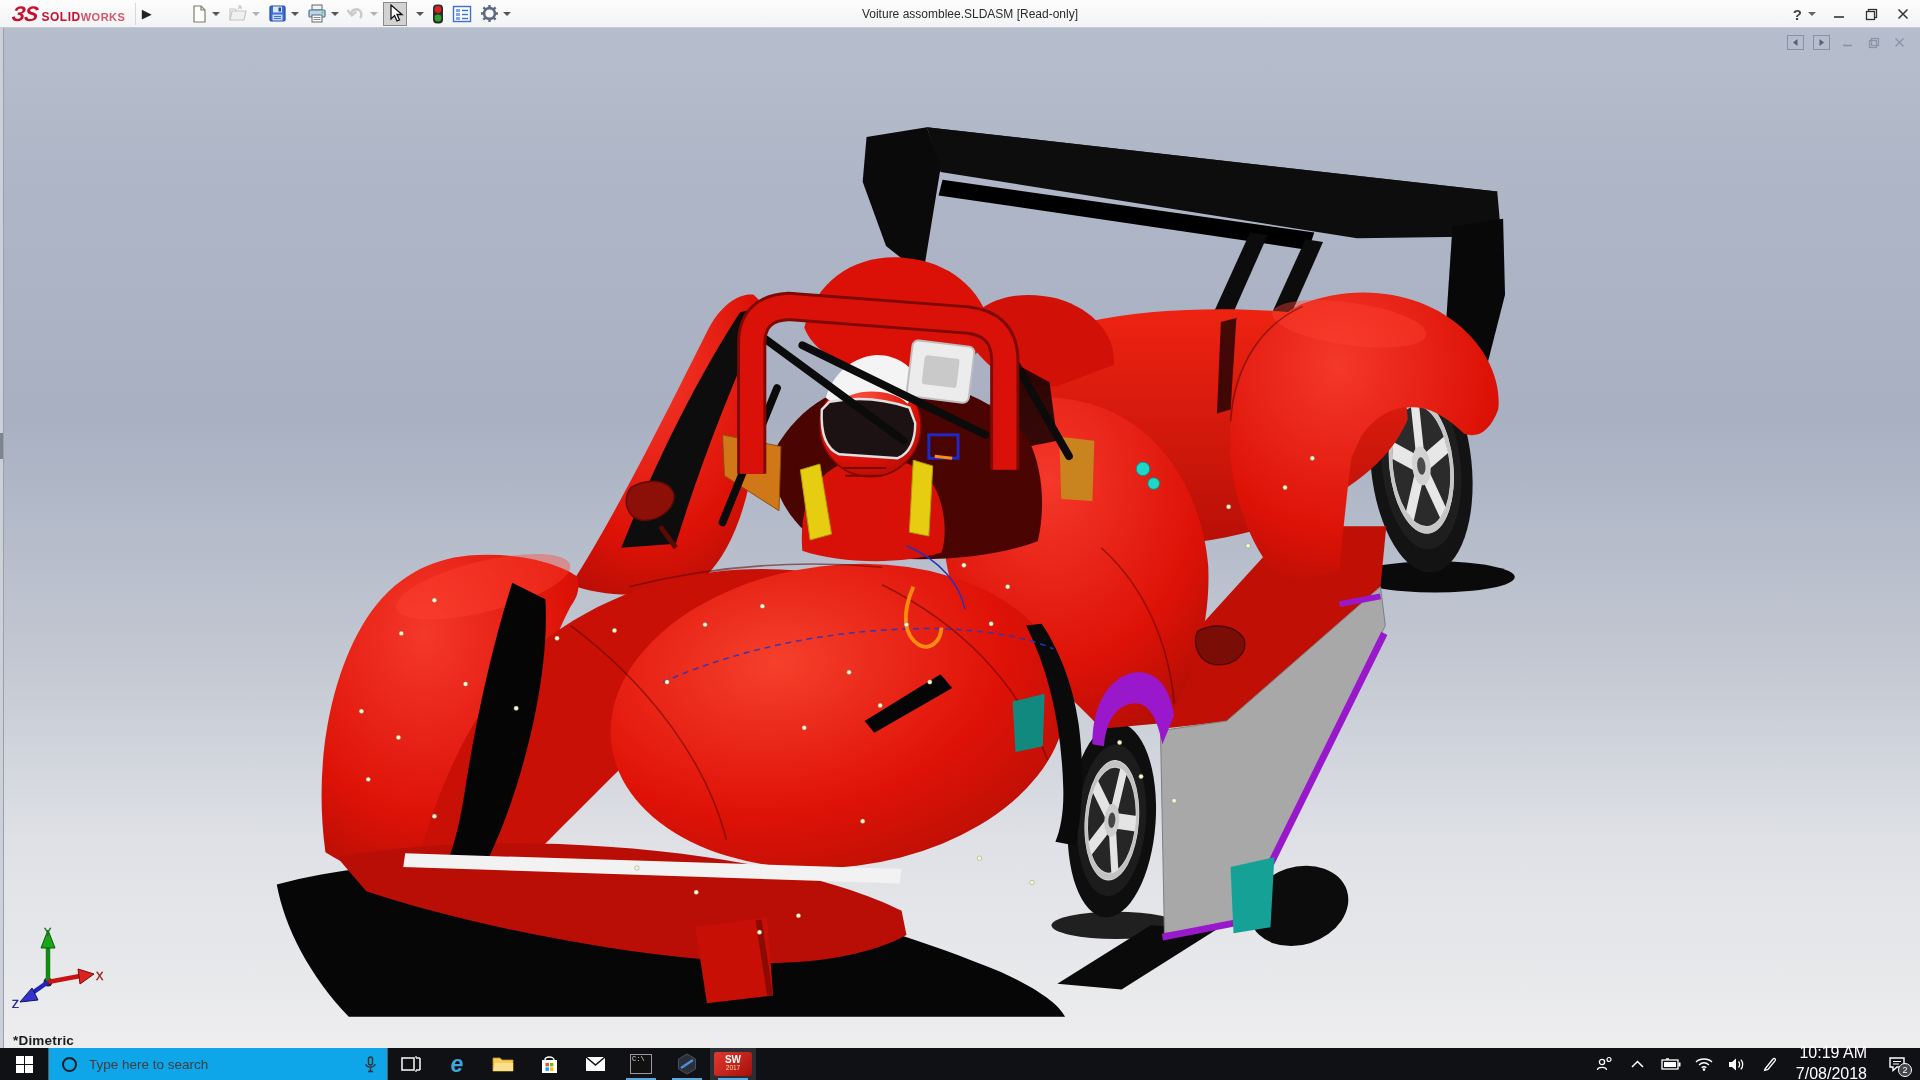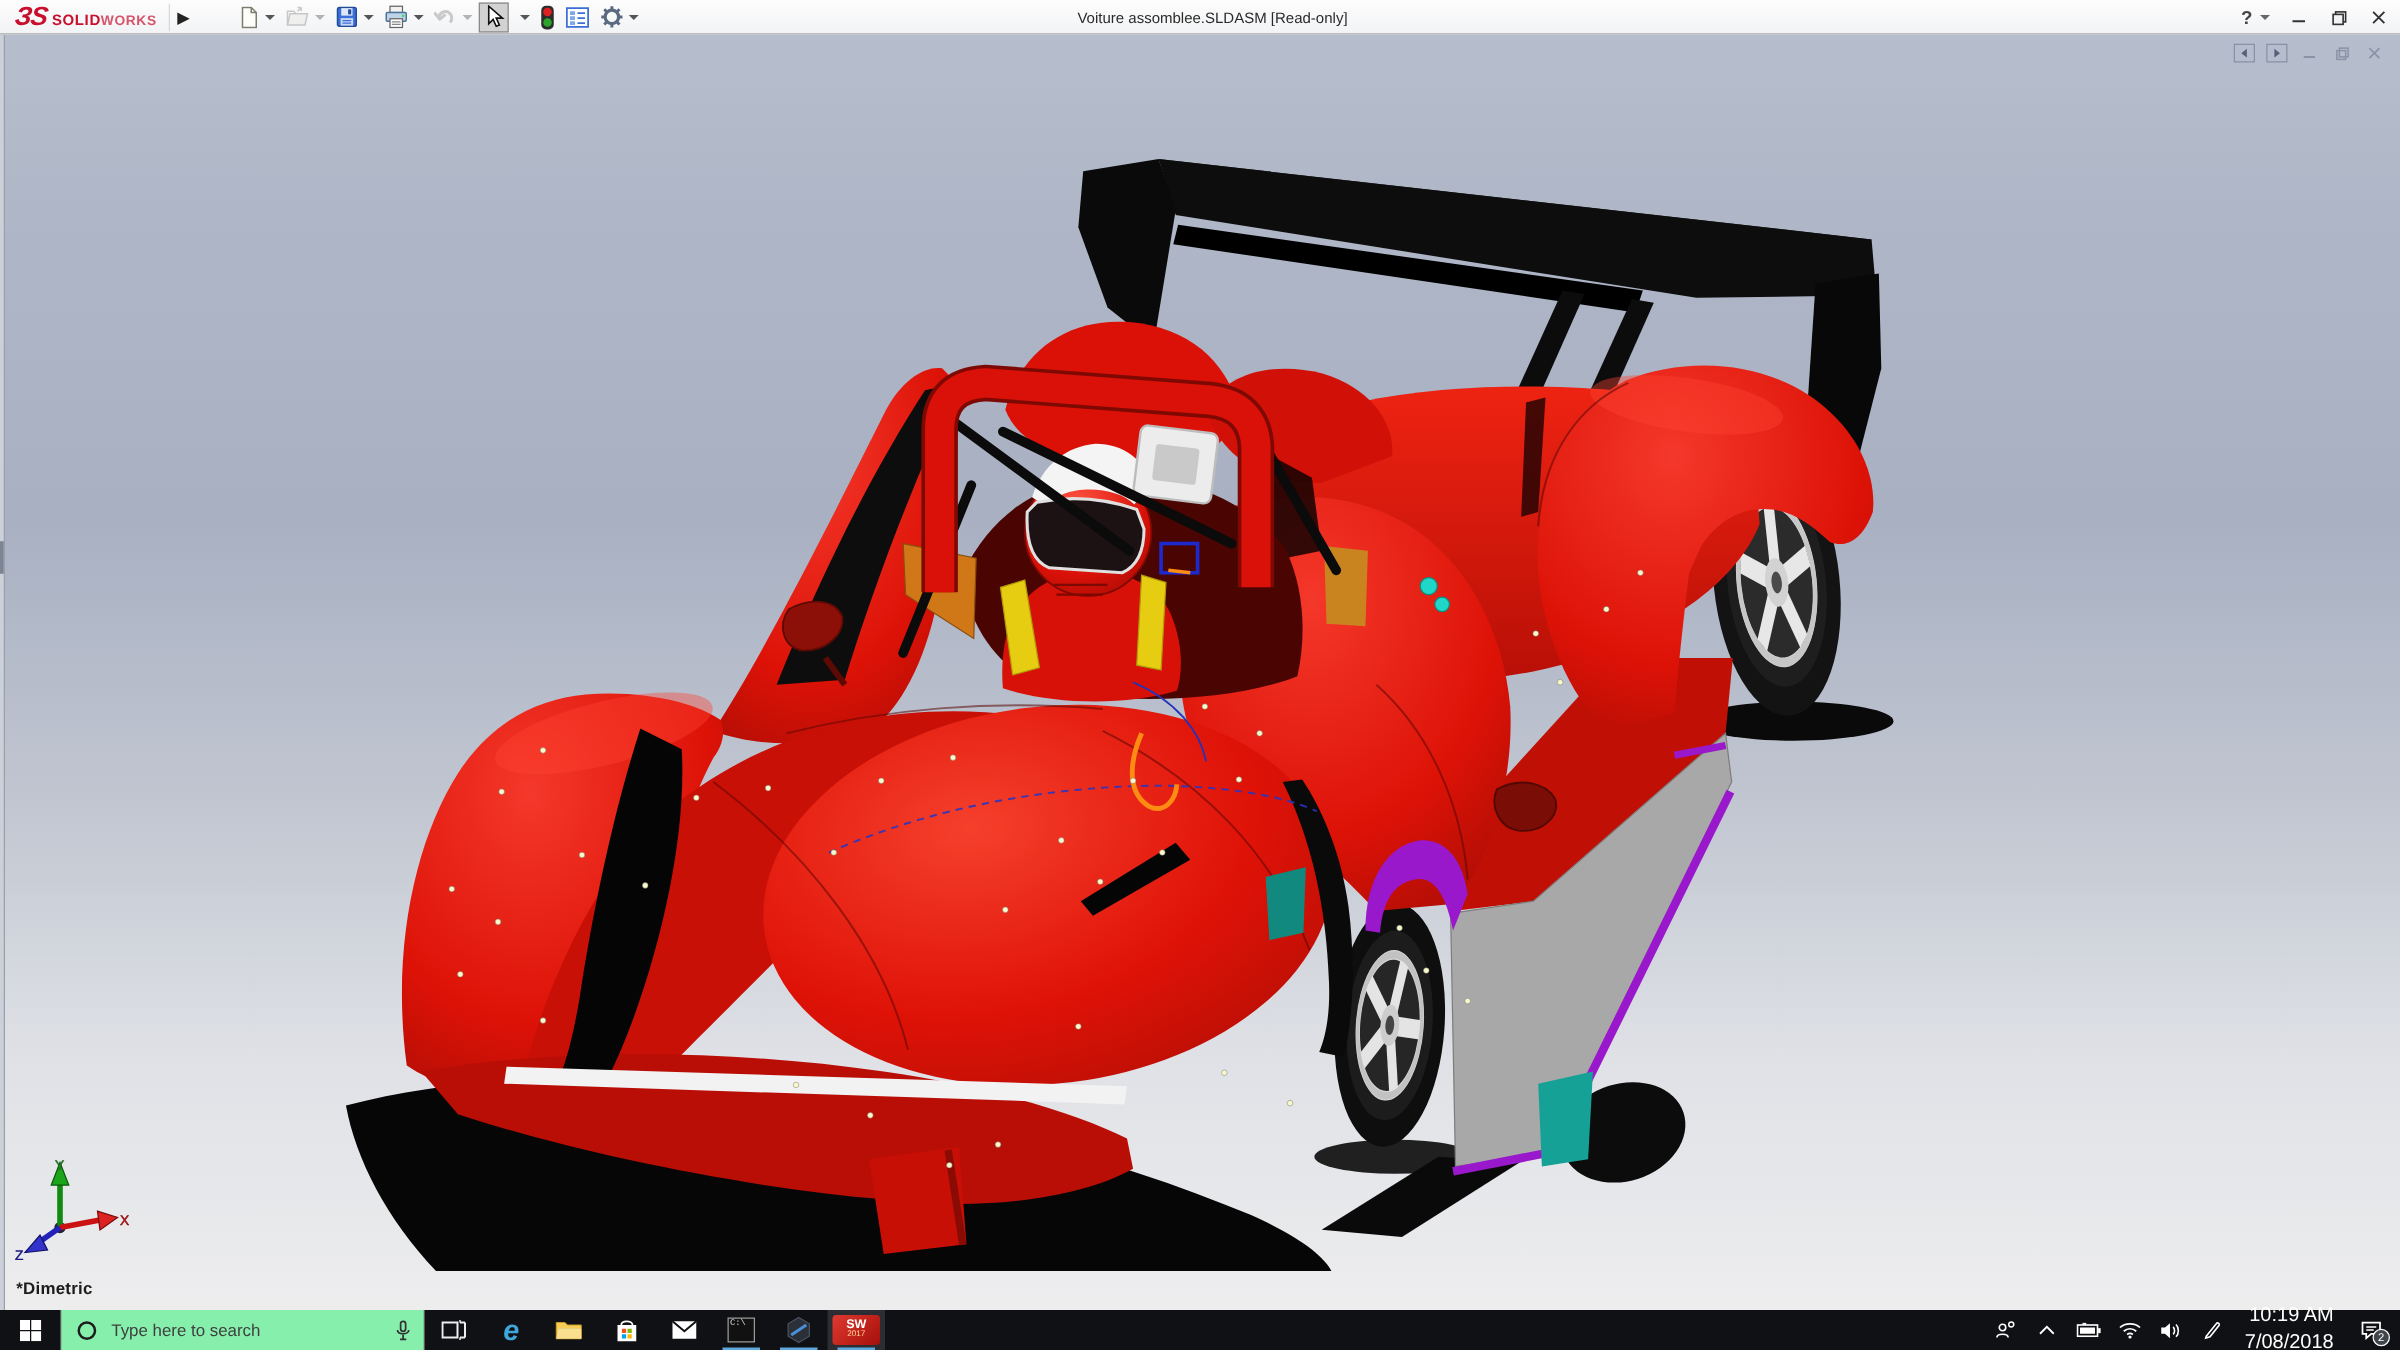--- a/index.html
+++ b/index.html
@@ -37,29 +37,29 @@
   .viewport { position:absolute; top:28px; left:0; width:1920px; height:1020px;
     background:linear-gradient(180deg,#b6bdcc 0%,#adb5c6 18%,#a8b0c2 38%,#c3c8d2 62%,#dfe1e6 80%,#ededee 100%); }
   .viewport svg.scene { position:absolute; top:0; left:0; }
   .left-edge { position:absolute; left:0; top:0; width:4px; height:1020px;
     background:#ccd0d8; border-right:1px solid #9aa0ab; }
   .left-handle { position:absolute; left:0; top:405px; width:3px; height:26px; background:#7d8494; }
   .inner-controls { position:absolute; top:7px; right:12px; display:flex; gap:9px; align-items:center; }
   .icbox { width:17px; height:15px; border:1px solid #8792a6; display:flex; align-items:center;
     justify-content:center; }
   .icplain { width:17px; height:15px; display:flex; align-items:center; justify-content:center; }
-  .orientation { position:absolute; left:13px; bottom:10px; font-size:13.5px; font-weight:600;
+  .orientation { position:absolute; left:13px; bottom:0; font-size:13.5px; font-weight:600;
     color:#1c1c1c; letter-spacing:.2px; }
   .triad { position:absolute; left:8px; bottom:40px; }
 
   
   .taskbar { position:absolute; bottom:0; left:0; width:1920px; height:32px; background:#101114;
     display:flex; align-items:stretch; z-index:60; }
   .startbtn { width:48px; display:flex; align-items:center; justify-content:center; }
-  .searchbox { width:292px; background:#86efac; display:flex; align-items:center;
+  .searchbox { width:340px; background:#0ea5e9; display:flex; align-items:center;
     border:1px solid #5a5a5a; border-bottom:none; border-top:none; }
   .searchbox .ring { width:15px; height:15px; border:2px solid #1d1d1d; border-radius:50%;
     margin:0 12px 0 13px; }
   .searchbox .stext { font-size:13.5px; color:#3f3f3f; flex:1; }
   .searchbox .mic { margin-right:10px; }
   .taskicons { display:flex; }
   .tk { width:46px; display:flex; align-items:center; justify-content:center; position:relative; }
   .tk .runline { position:absolute; bottom:0; left:8px; right:8px; height:2.5px; background:#5fa8dc; }
   .tk.activeapp { background:#2b2d33; }
   .edge-e { color:#3fa6dd; font-size:23px; font-weight:bold; font-style:italic; line-height:1; }

